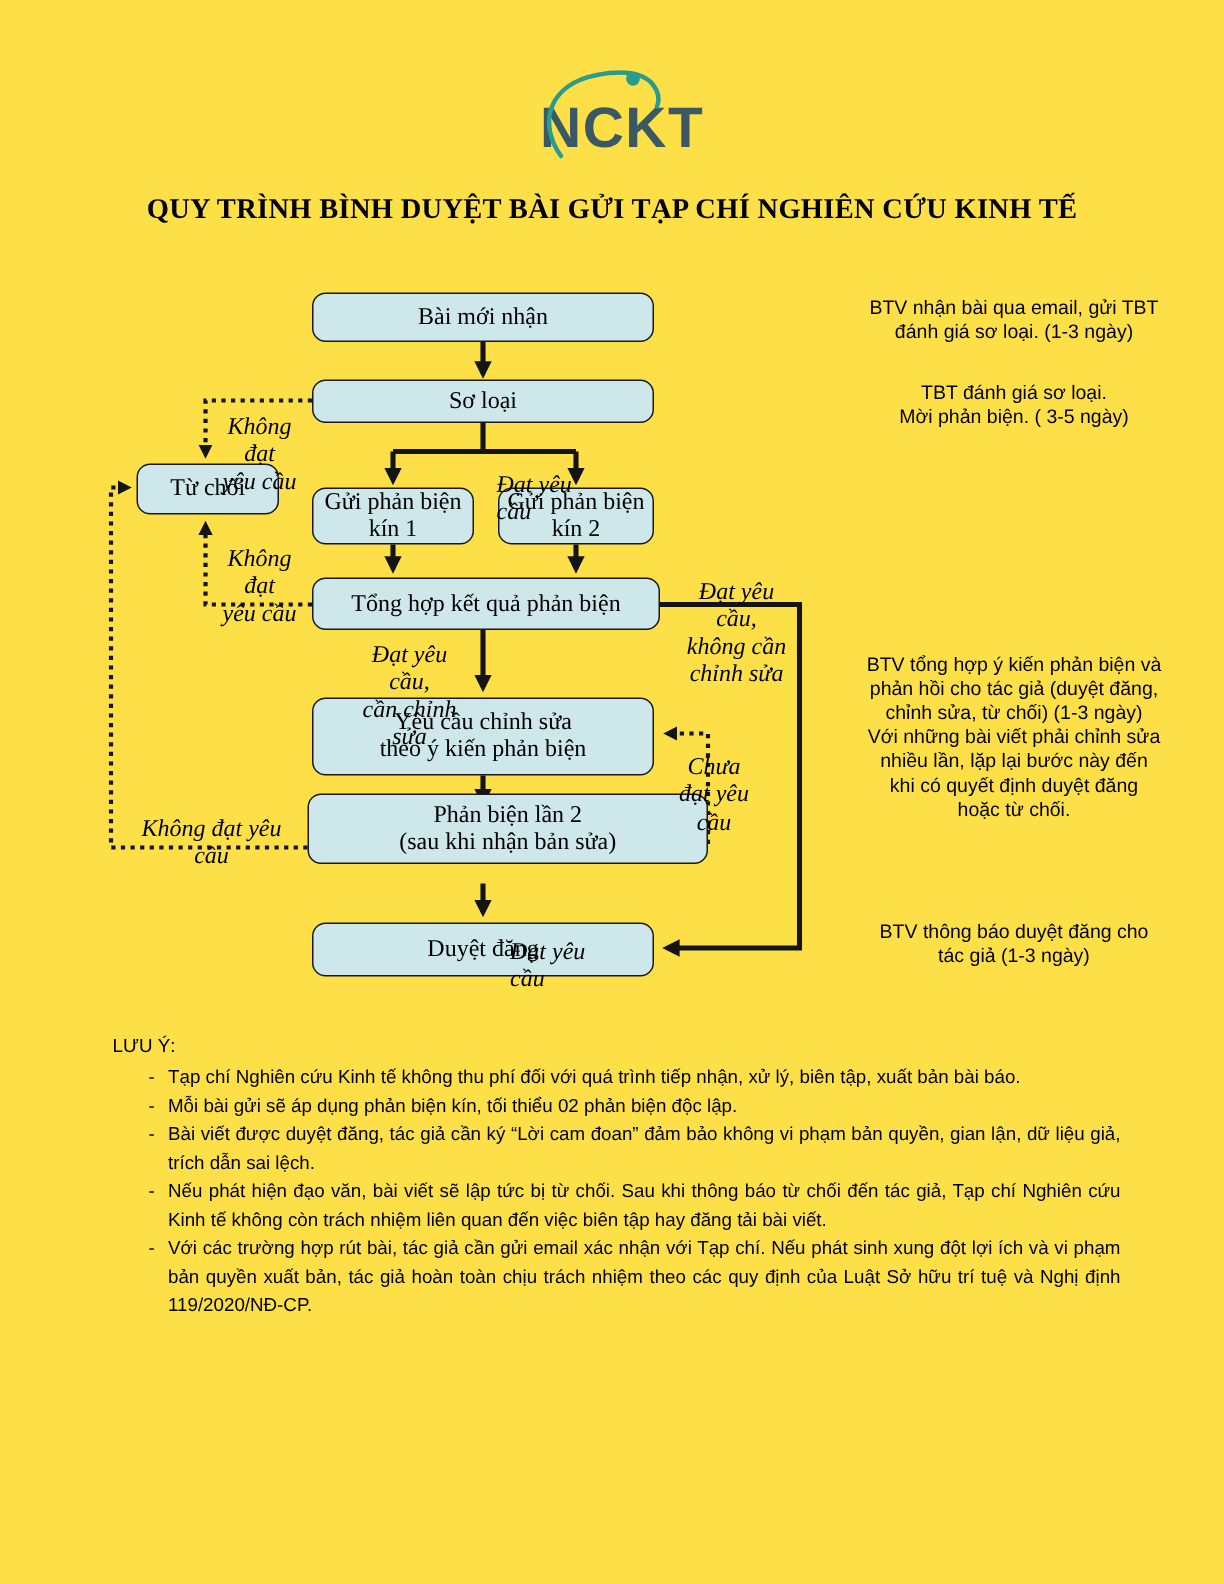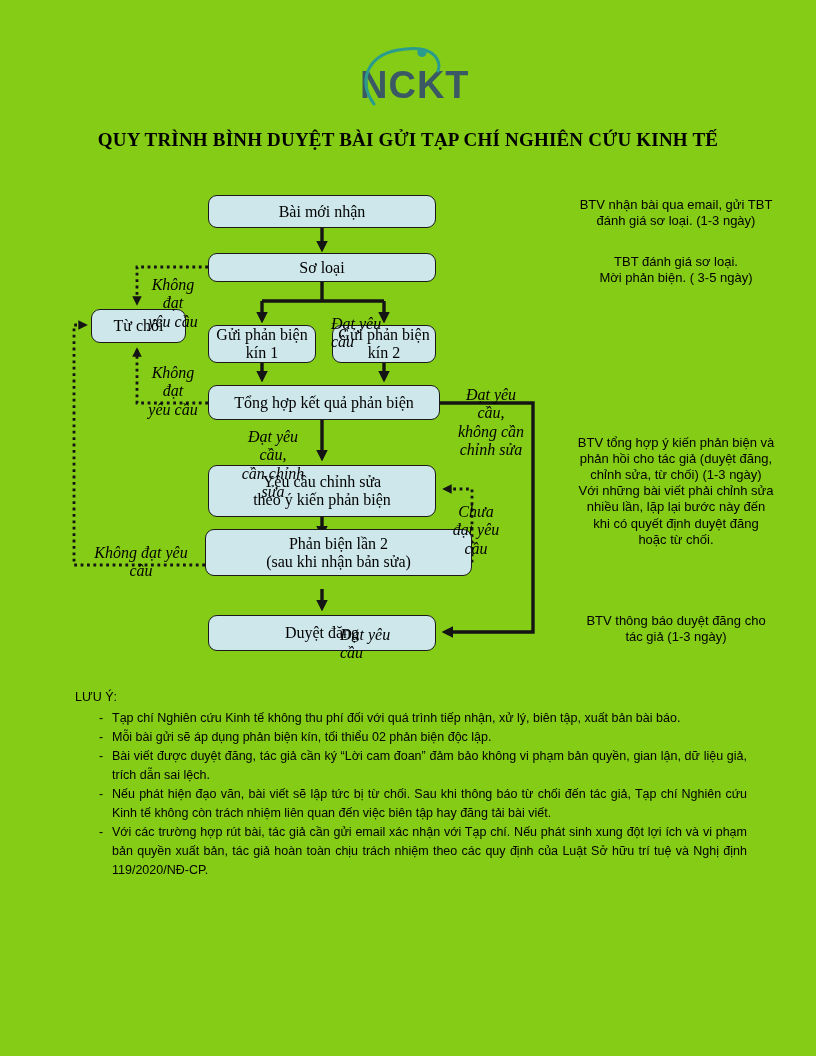--- a/index.html
+++ b/index.html
@@ -1,16 +1,16 @@
 <!DOCTYPE html>
 <html style="--box-fill: #cde7eb; --box-border: #1a1a1a; --line: #141414; --logo-teal: #2a9c8e; --logo-text: #3a5965;"><head>
 <meta charset="utf-8">
 <style>
   html,body{margin:0;padding:0;background:#ffffff;}
-  #page{position:relative;width:816px;height:1056px;background:#84cc16;overflow:hidden;
+  #page{position:relative;width:816px;height:1056px;background:#fde047;overflow:hidden;
         font-family:"Liberation Serif",serif;color:#000;}
 
   
   #logo{position:absolute;left:350px;top:40px;width:140px;height:72px;}
 
   
   #title{position:absolute;left:0;right:0;top:129px;text-align:center;
          font-family:"Liberation Serif",serif;font-weight:bold;font-size:19px;letter-spacing:.2px;}
 
   

